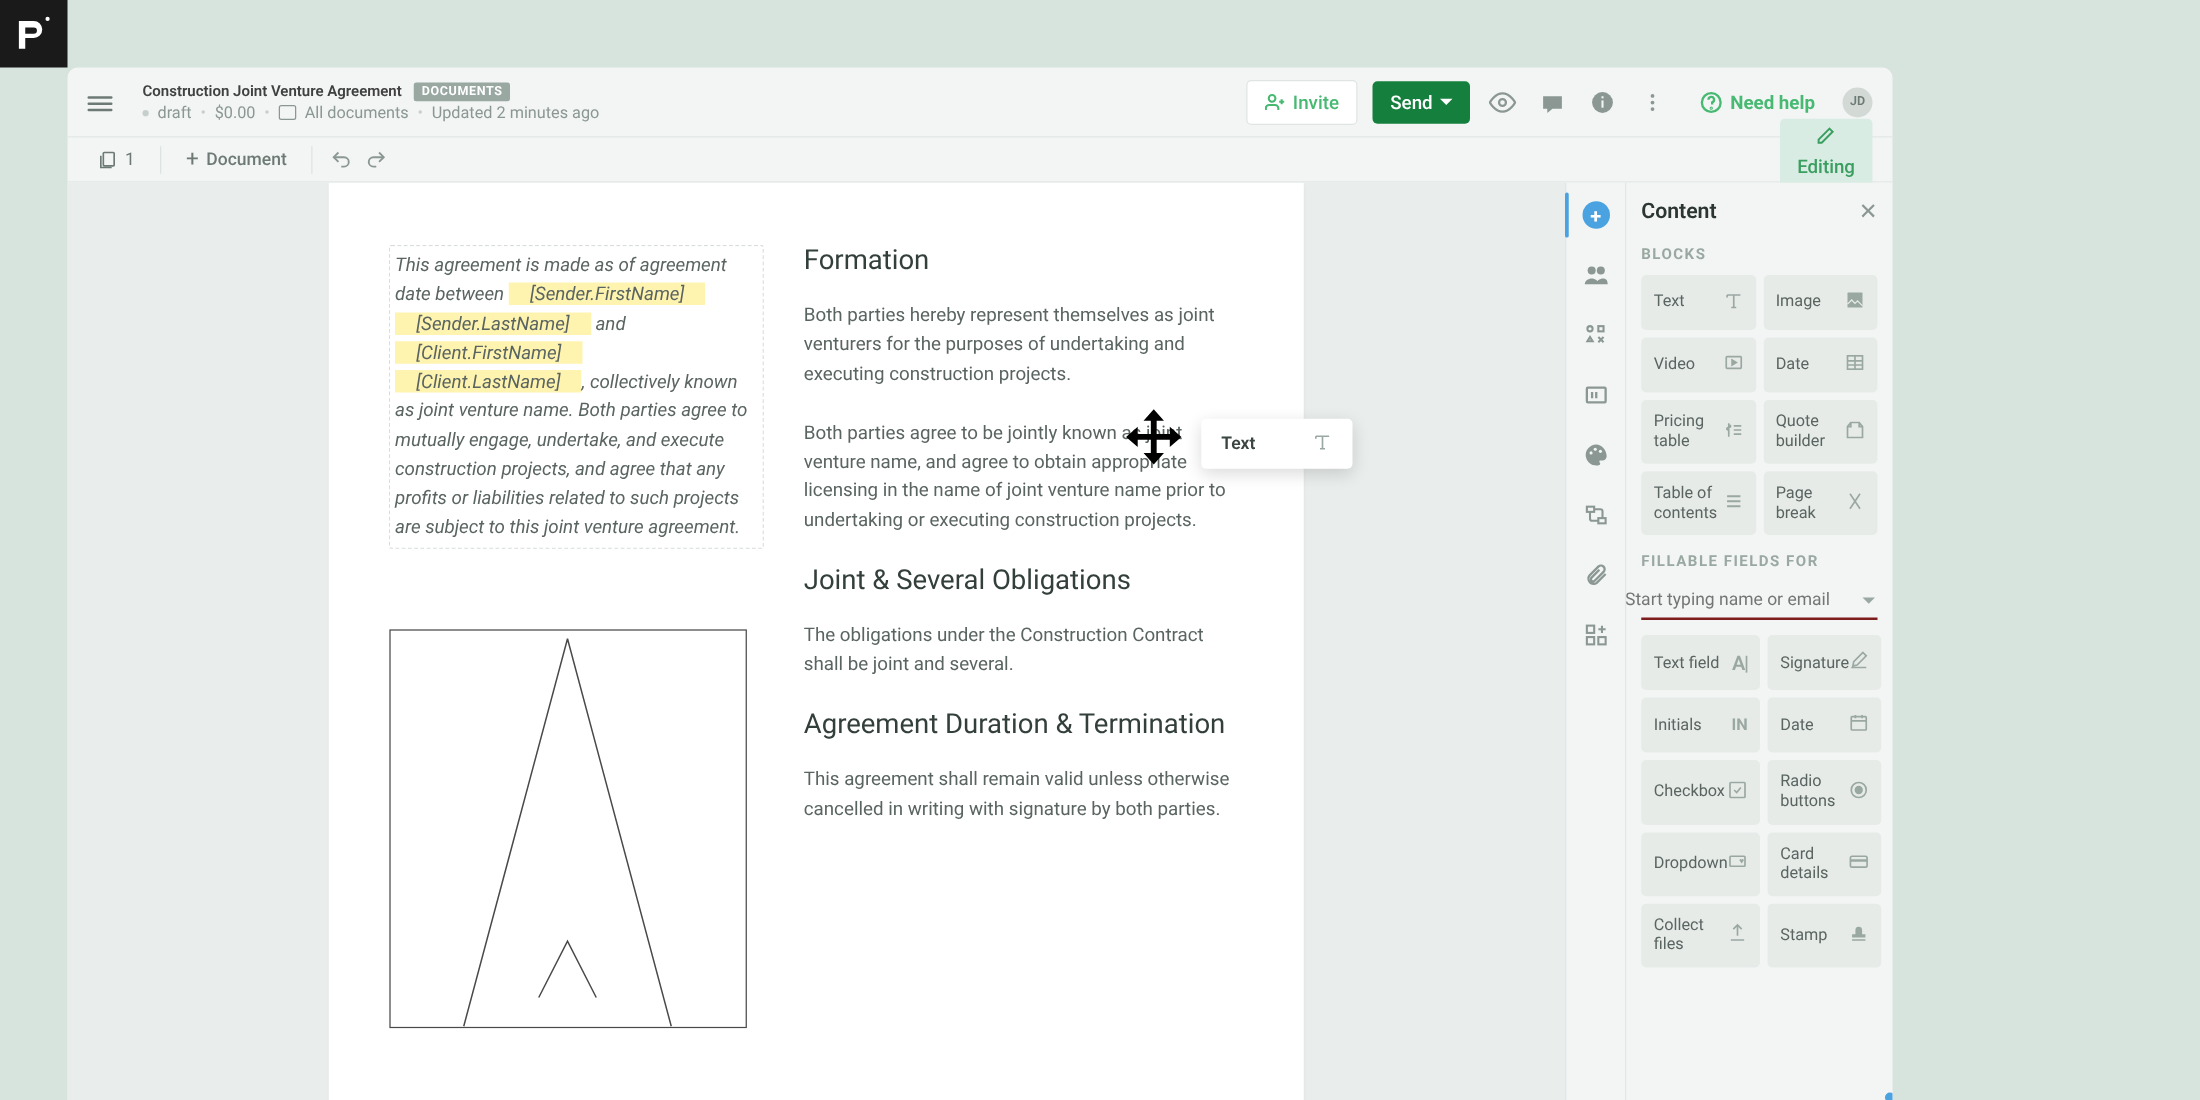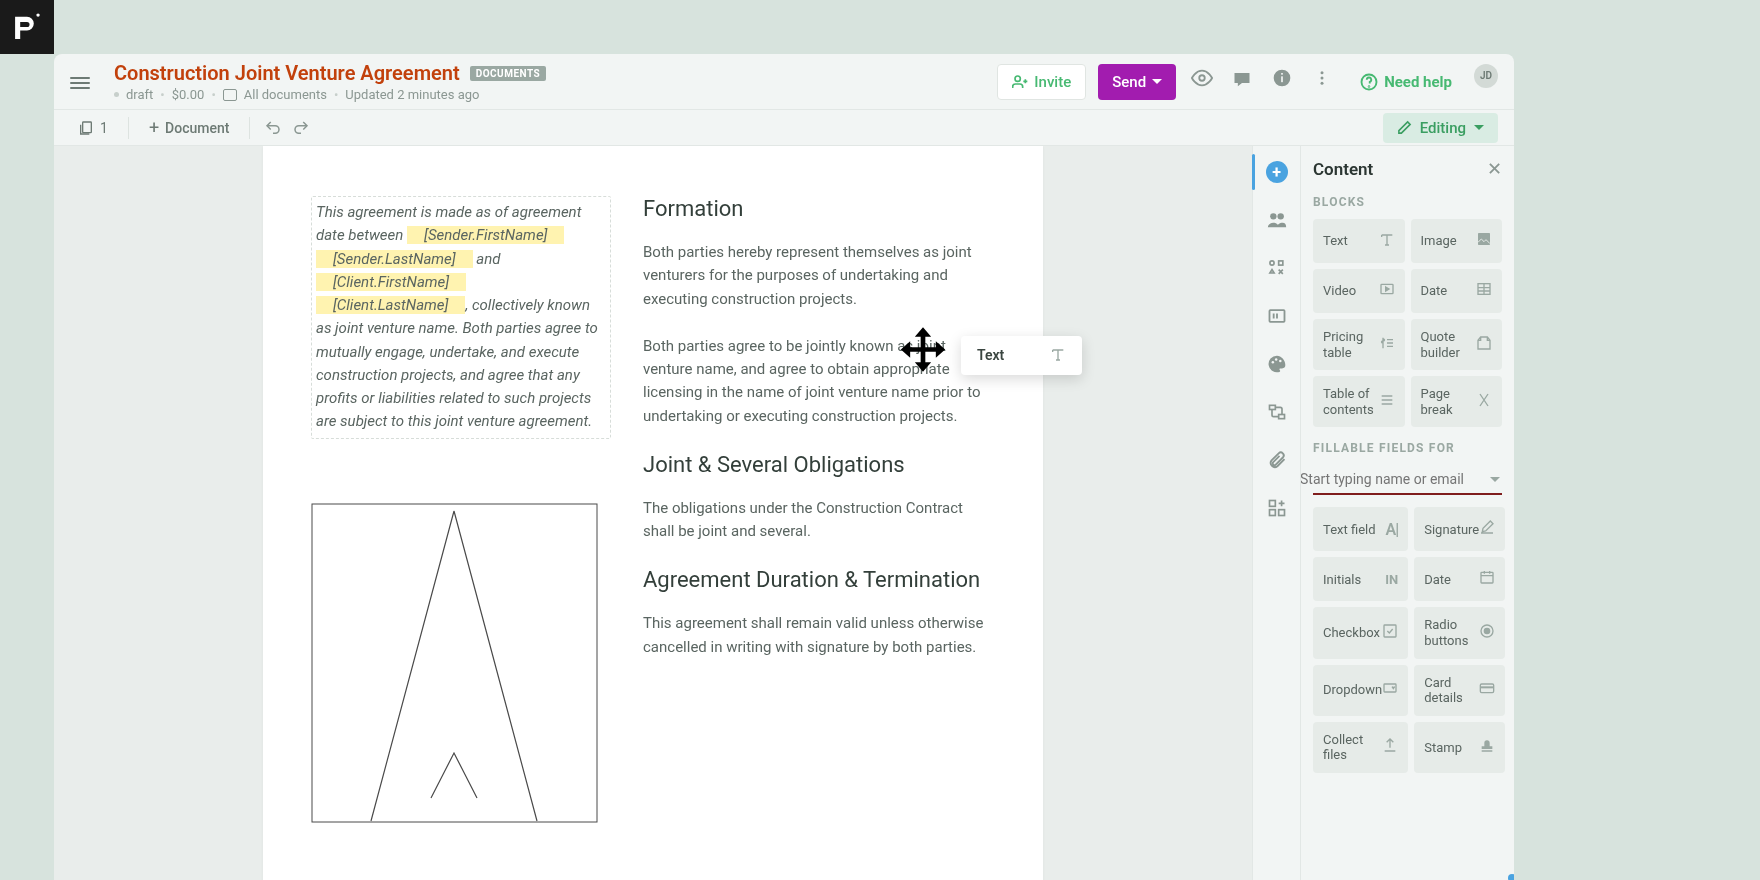--- a/index.html
+++ b/index.html
@@ -5,38 +5,38 @@
 * { box-sizing:border-box; margin:0; padding:0; font-family:-apple-system,BlinkMacSystemFont,"Segoe UI",Roboto,sans-serif; }
 body { width:1760px; height:880px; background:#d7e3dd; overflow:hidden; position:relative; }
 .pd-logo { position:absolute; top:0; left:0; width:54px; height:54px; background:#1a1a1a; display:flex; align-items:center; justify-content:center; }
 .pd-logo svg { width:34px; height:34px; }
 .app-frame { position:absolute; top:54px; left:54px; width:1460px; height:826px; background:#f2f5f4; border-radius:8px 8px 0 0; overflow:hidden; display:flex; flex-direction:column; }
 .header { height:56px; display:flex; align-items:center; padding:0 16px; border-bottom:1px solid #e2e7e5; }
 .hamburger-icon { width:20px; height:16px; cursor:pointer; margin-right:24px; }
 .hamburger-icon div { height:2px; background:#6d7a74; margin:3px 0; border-radius:1px; }
 .title-block { flex:1; }
 .title-row { display:flex; align-items:center; gap:10px; }
-.doc-title { font-size:20px; font-weight:600; color:#c2410c; }
+.doc-title { font-size:12px; font-weight:600; color:#404040; }
 .doc-badge { background:#9aa8a2; color:#fff; font-size:10px; font-weight:700; padding:2px 6px; border-radius:2px; letter-spacing:0.5px; }
 .meta-row { display:flex; align-items:center; gap:7px; font-size:13px; color:#8b9792; margin-top:2px; }
 .meta-row .dot { width:5px; height:5px; border-radius:50%; background:#c7cfcb; }
 .meta-row .sep { color:#c7cfcb; }
 .folder-ic { width:14px; height:12px; border:1.3px solid #8b9792; border-radius:2px; display:inline-block; position:relative; }
-.header-actions { display:flex; gap:12px; }
+.header-actions { display:flex; align-items:center; gap:12px; }
 .btn { display:flex; align-items:center; gap:6px; padding:8px 14px; border-radius:4px; font-size:15px; font-weight:500; cursor:pointer; border:none; }
 .btn-invite { background:#fff; color:#47b972; border:1px solid #e0e5e2; }
-.btn-send { background:#a21caf; color:#fff; }
+.btn-send { background:#15803d; color:#fff; }
 .icon-btn { width:28px; height:28px; display:flex; align-items:center; justify-content:center; color:#8b9792; cursor:pointer; font-size:20px; }
 .need-help { display:flex; align-items:center; gap:6px; color:#47b972; font-size:15px; font-weight:700; cursor:pointer; margin-left:12px; }
 .avatar { width:24px; height:24px; border-radius:50%; background:#d3dad6; color:#6d7a74; font-size:10px; font-weight:600; display:flex; align-items:center; justify-content:center; margin-left:10px; }
 .toolbar { height:36px; display:flex; align-items:center; padding:0 16px; border-bottom:1px solid #e2e7e5; gap:6px; }
 .tb-item { display:flex; align-items:center; gap:6px; color:#6d7a74; font-size:14px; padding:4px 8px; cursor:pointer; }
 .tb-divider { width:1px; height:22px; background:#dde3e0; margin:0 6px; }
 .tb-spacer { flex:1; }
-.editing-chip { display:flex; align-items:center; gap:8px; background:#d9ece3; color:#3a9e61; padding:6px 14px; border-radius:4px; font-weight:500; font-size:15px; }
+.editing-chip { display:flex; align-items:center; gap:8px; background:#d9ece3; color:#3a9e61; padding:6px 14px; border-radius:4px; font-weight:500; font-size:15px;flex-direction:column; }
 .main-area { flex:1; display:flex; overflow:hidden; }
 .canvas { flex:1; background:#e9edeb; overflow:hidden; position:relative; padding:0 20px; }
 .page { width:780px; margin:0 auto; background:#fff; min-height:1000px; position:relative; padding:50px 48px; box-shadow:0 1px 3px rgba(0,0,0,0.05); display:flex; gap:32px; }
 .col-left { width:300px; }
 .col-right { flex:1; }
 .intro-box { border:1px dashed #d7ddd9; border-radius:2px; padding:4px; }
 .intro { font-style:italic; color:#5a6561; font-size:15px; line-height:1.55; }
 .intro .var { background:#fff3b0; padding:0 17px; }
 .img-box { margin-top:64px; width:287px; height:320px; }
 .img-box svg { width:100%; height:100%; }

